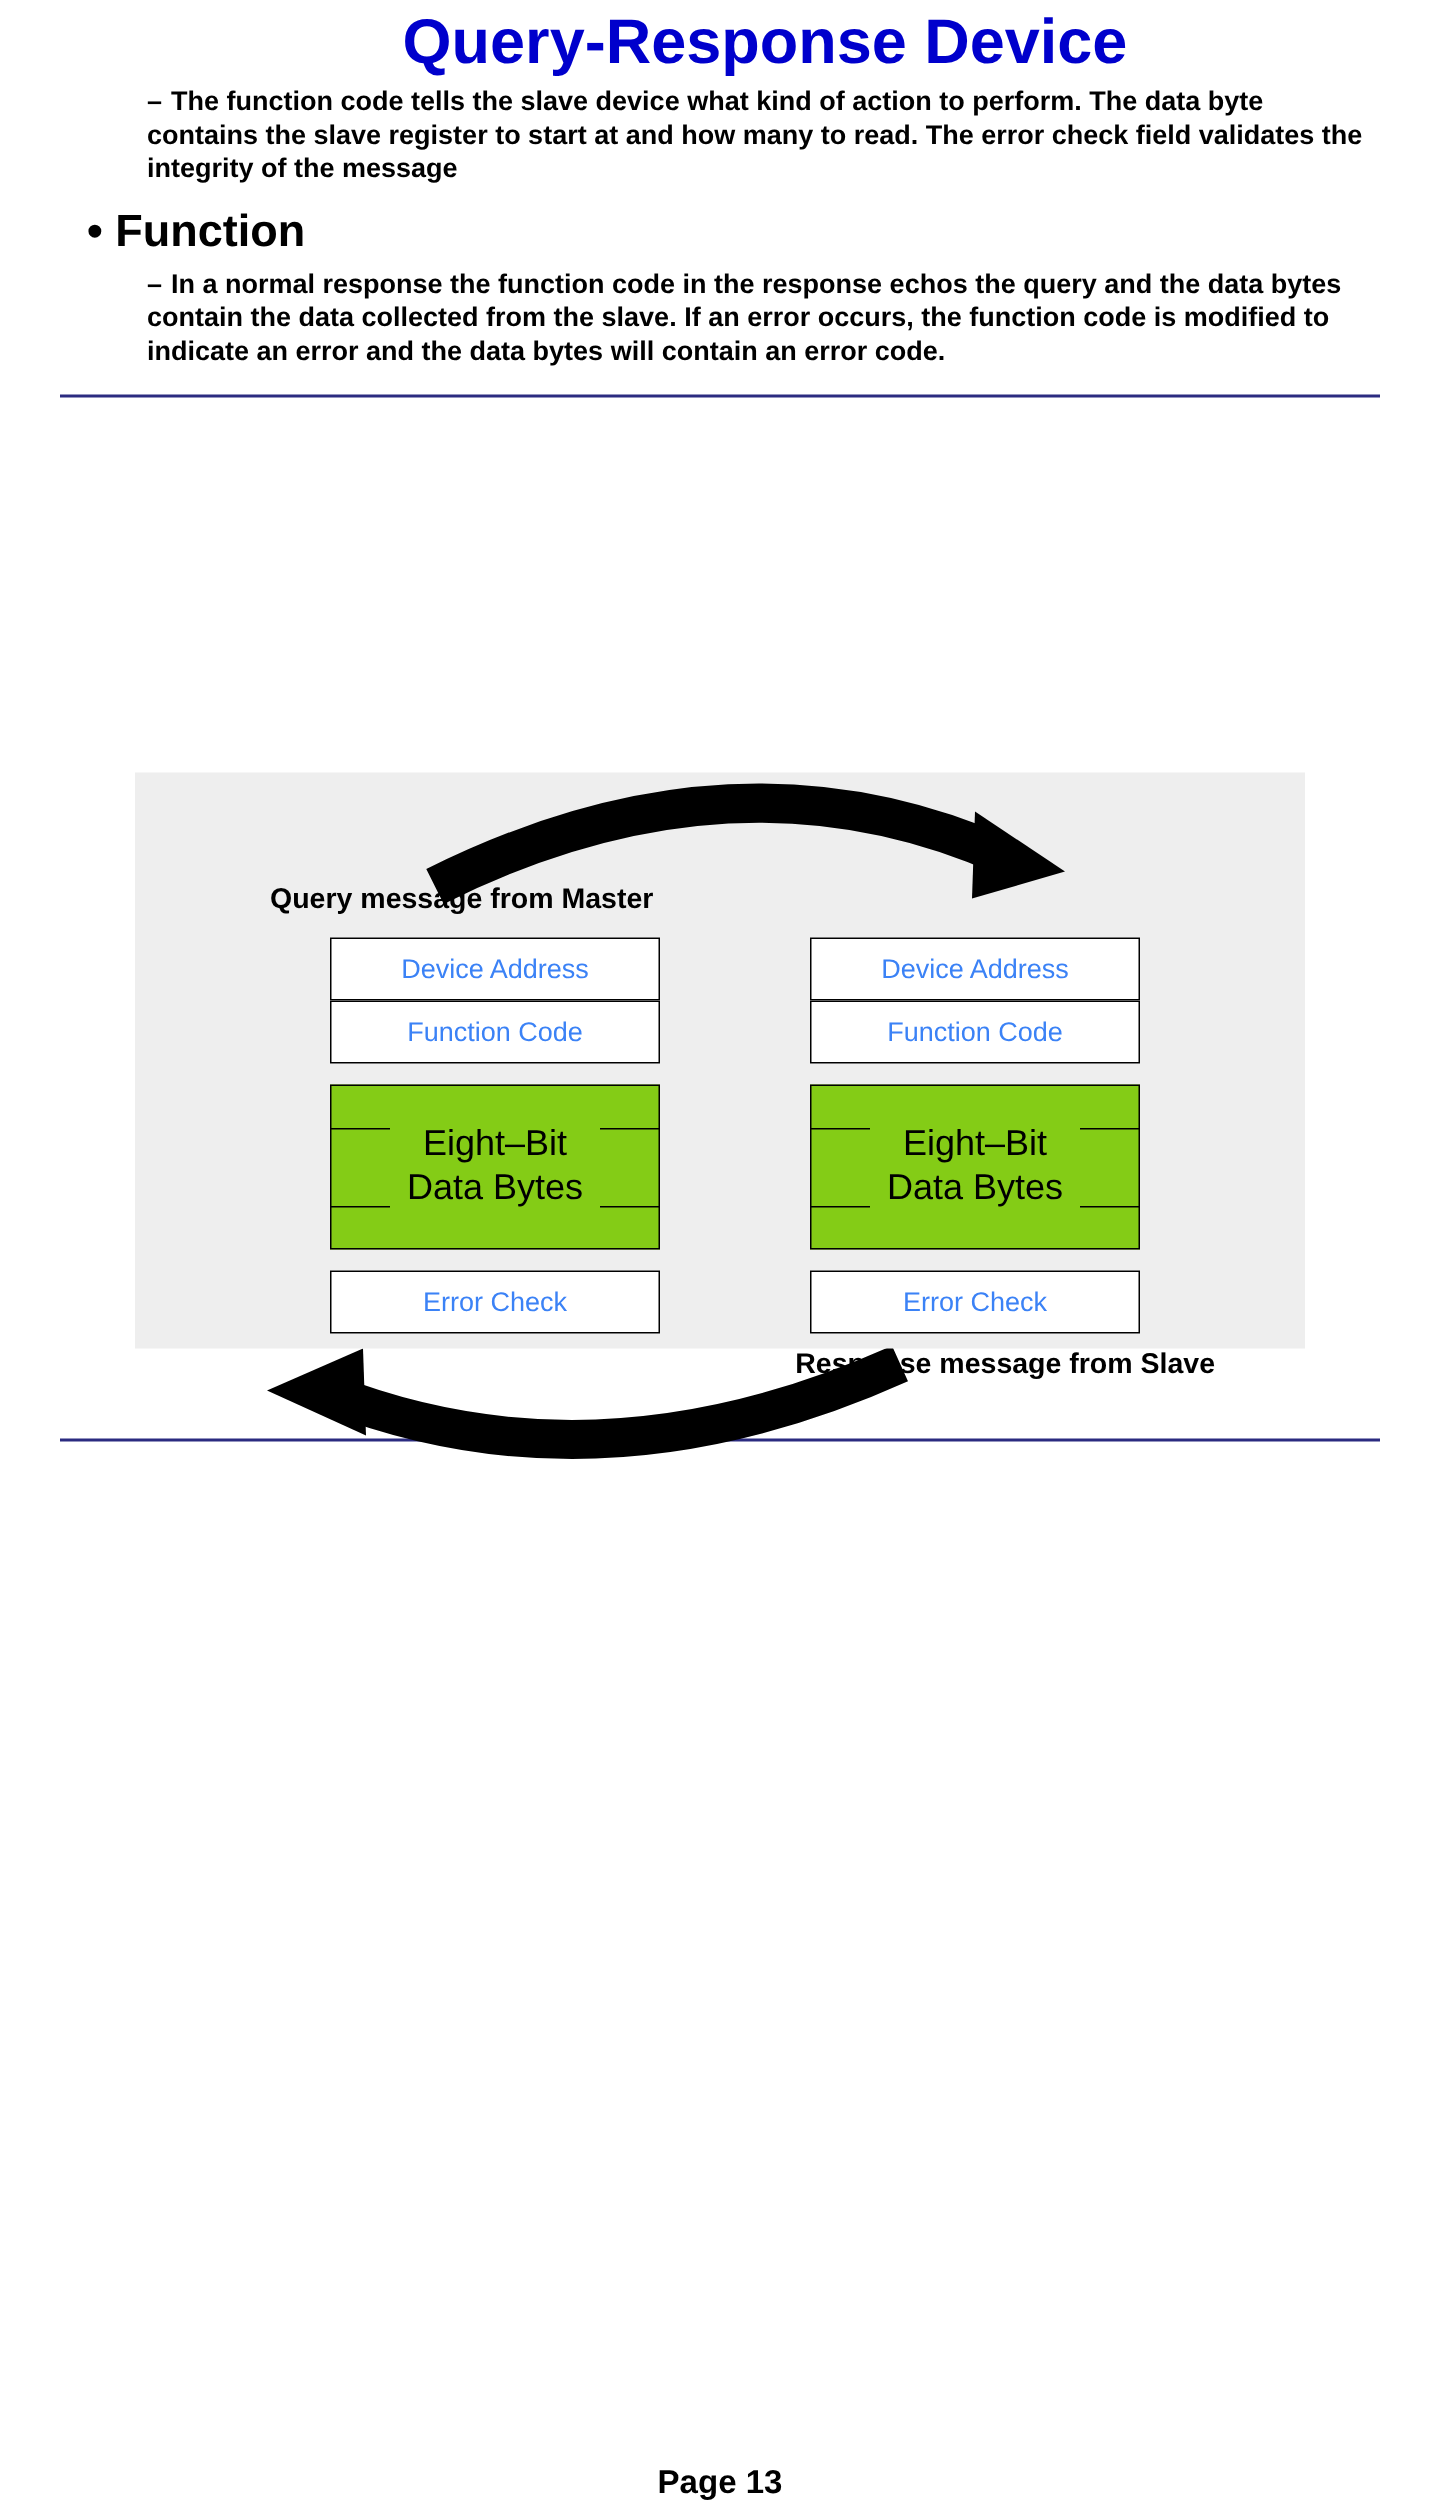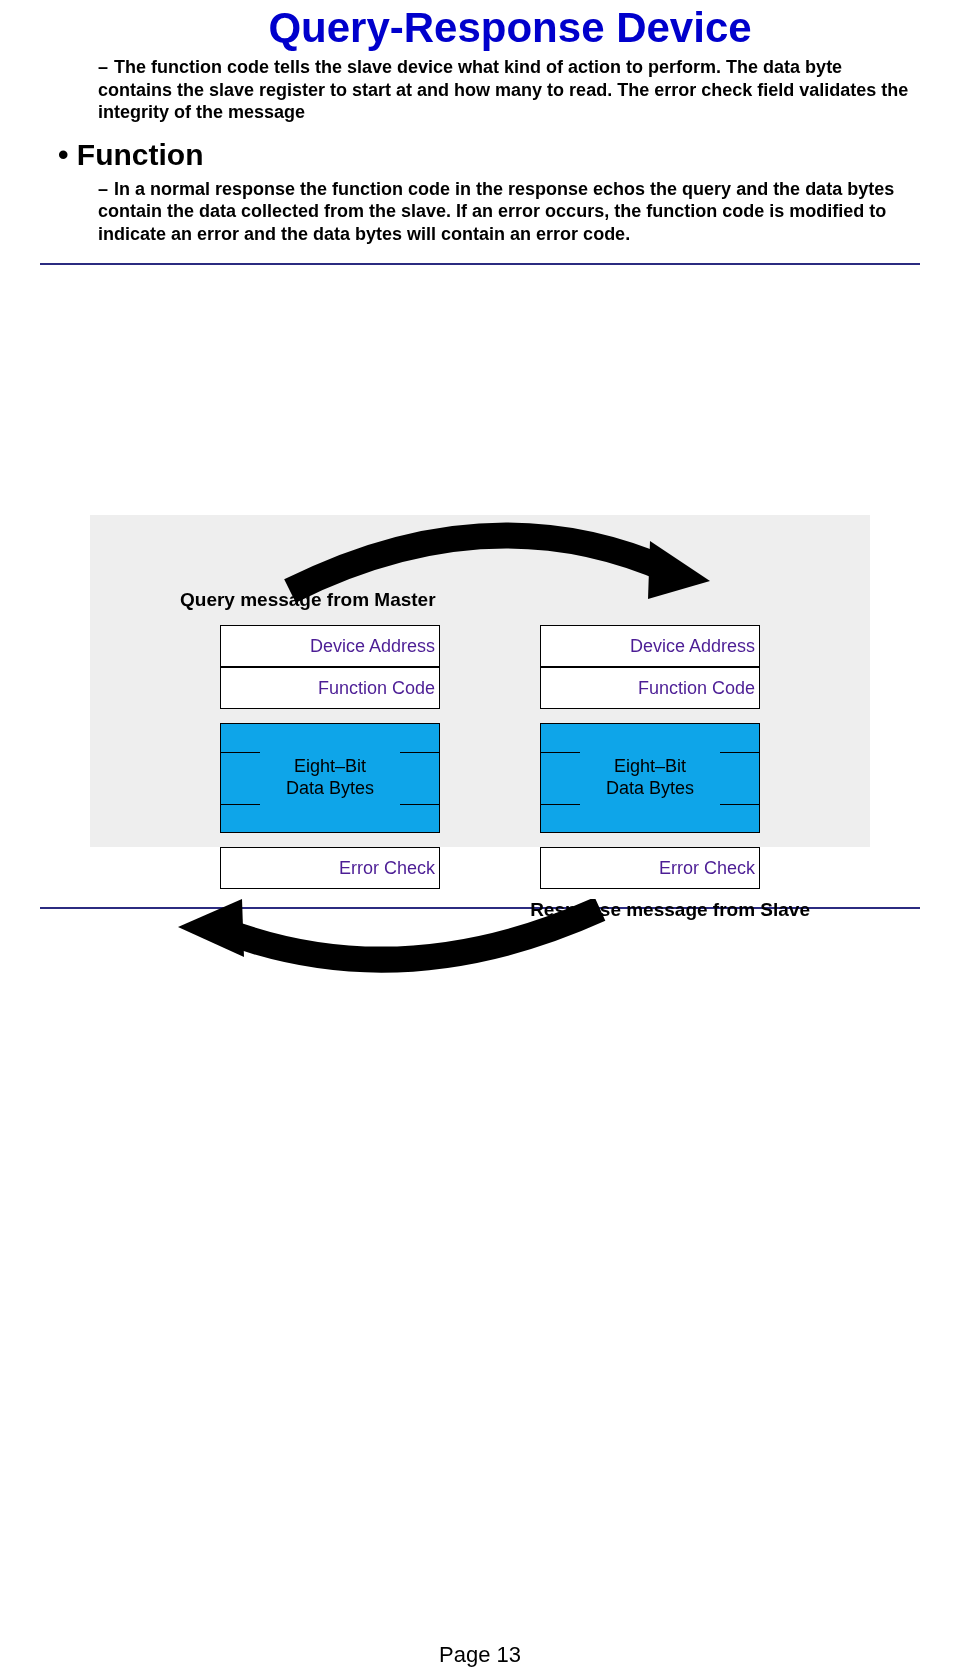--- a/index.html
+++ b/index.html
@@ -3,35 +3,35 @@
 <meta charset="utf-8">
 <style>
   html,body{margin:0;padding:0;background:#fff;font-family:Arial,Helvetica,sans-serif;color:#000;}
   .page{width:960px;min-height:1672px;margin:0 auto;position:relative;box-sizing:border-box;padding:0 40px;}
   .title{color:#0000cc;font-weight:bold;font-size:42px;text-align:center;margin:4px auto 2px;padding-left:60px;}
   .bullets{margin:0 0 0 18px;}
   .bull-top{font-size:30px;font-weight:bold;margin:4px 0 6px 0;}
   .sub{margin:4px 0 14px 40px;font-size:18px;font-weight:bold;line-height:1.25;}
   .dash{display:inline-block;width:16px;}
   .hr{border:none;border-top:2px solid #2b2b80;margin:18px 0 0 0;}
-  .diagram{background:#eeeeee;margin:250px auto 0;width:780px;height:332px;position:relative;padding:10px;box-sizing:border-box;}
+  .diagram{background:#eeeeee;margin:250px auto 0;width:780px;height:384px;position:relative;padding:10px;box-sizing:border-box;}
   .col{position:absolute;width:220px;}
   .col.left{left:130px;top:110px;}
   .col.right{left:450px;top:110px;}
-  .cell{border:1.5px solid #000;background:#fff;text-align:right;font-size:18px;color:#4c1d95;box-sizing:border-box;padding:8px 4px;}
+  .cell{border:1.5px solid #000;background:#fff;text-align:center;font-size:18px;color:#3b82f6;box-sizing:border-box;padding:8px 4px;}
   .cell.single{height:42px;line-height:24px;}
-  .data-block{border:1.5px solid #000;background:#0ea5e9;height:110px;position:relative;display:flex;align-items:center;justify-content:center;text-align:center;font-size:18px;line-height:1.2;padding:0 16px;box-sizing:border-box;}
+  .data-block{border:1.5px solid #000;background:#84cc16;height:110px;position:relative;display:flex;align-items:center;justify-content:center;text-align:center;font-size:24px;line-height:1.2;padding:0 16px;box-sizing:border-box;}
   .data-block .tick{position:absolute;width:40px;border-top:1.5px solid #000;}
   .data-block .tick.l{left:-1px;}
   .data-block .tick.r{right:-1px;}
   .gap{height:14px;}
   .caption{position:absolute;font-size:19px;font-weight:bold;}
   .cap-top{left:90px;top:74px;}
   .cap-bot{right:60px;top:384px;}
-  .footer{position:absolute;bottom:8px;width:100%;left:0;text-align:center;font-size:22px;}
+  .footer{position:absolute;bottom:8px;width:100%;left:0;text-align:center;font-size:22px;font-weight:bold;}
   .hr2{border:none;border-top:2px solid #2b2b80;margin:60px 0 0 0;}
 </style>
 </head>
 <body>
 
 <div class="page">
   <div class="title">Query-Response Device</div>
 
   <div class="bullets">
     <div class="sub"><span class="dash">–</span><span>The function code tells the slave device what kind of action to perform.  The data byte contains the slave register to start at and how many to read.  The error check field validates the integrity of the message</span></div>

